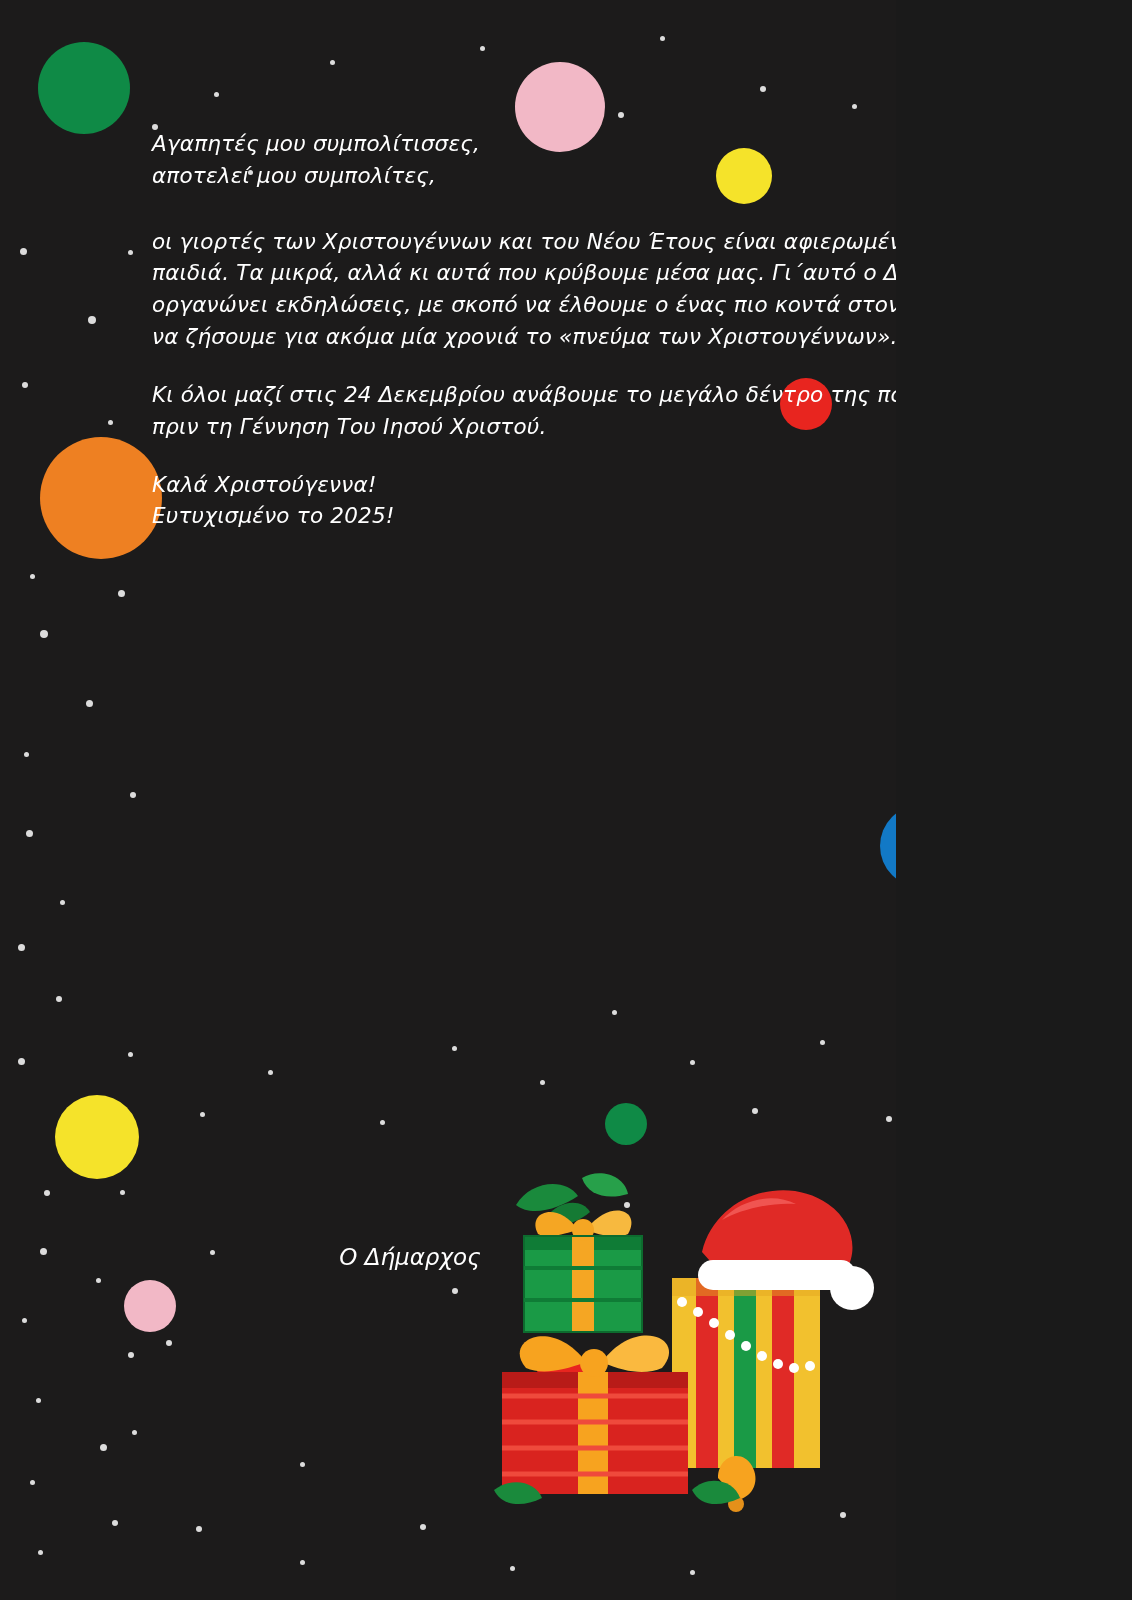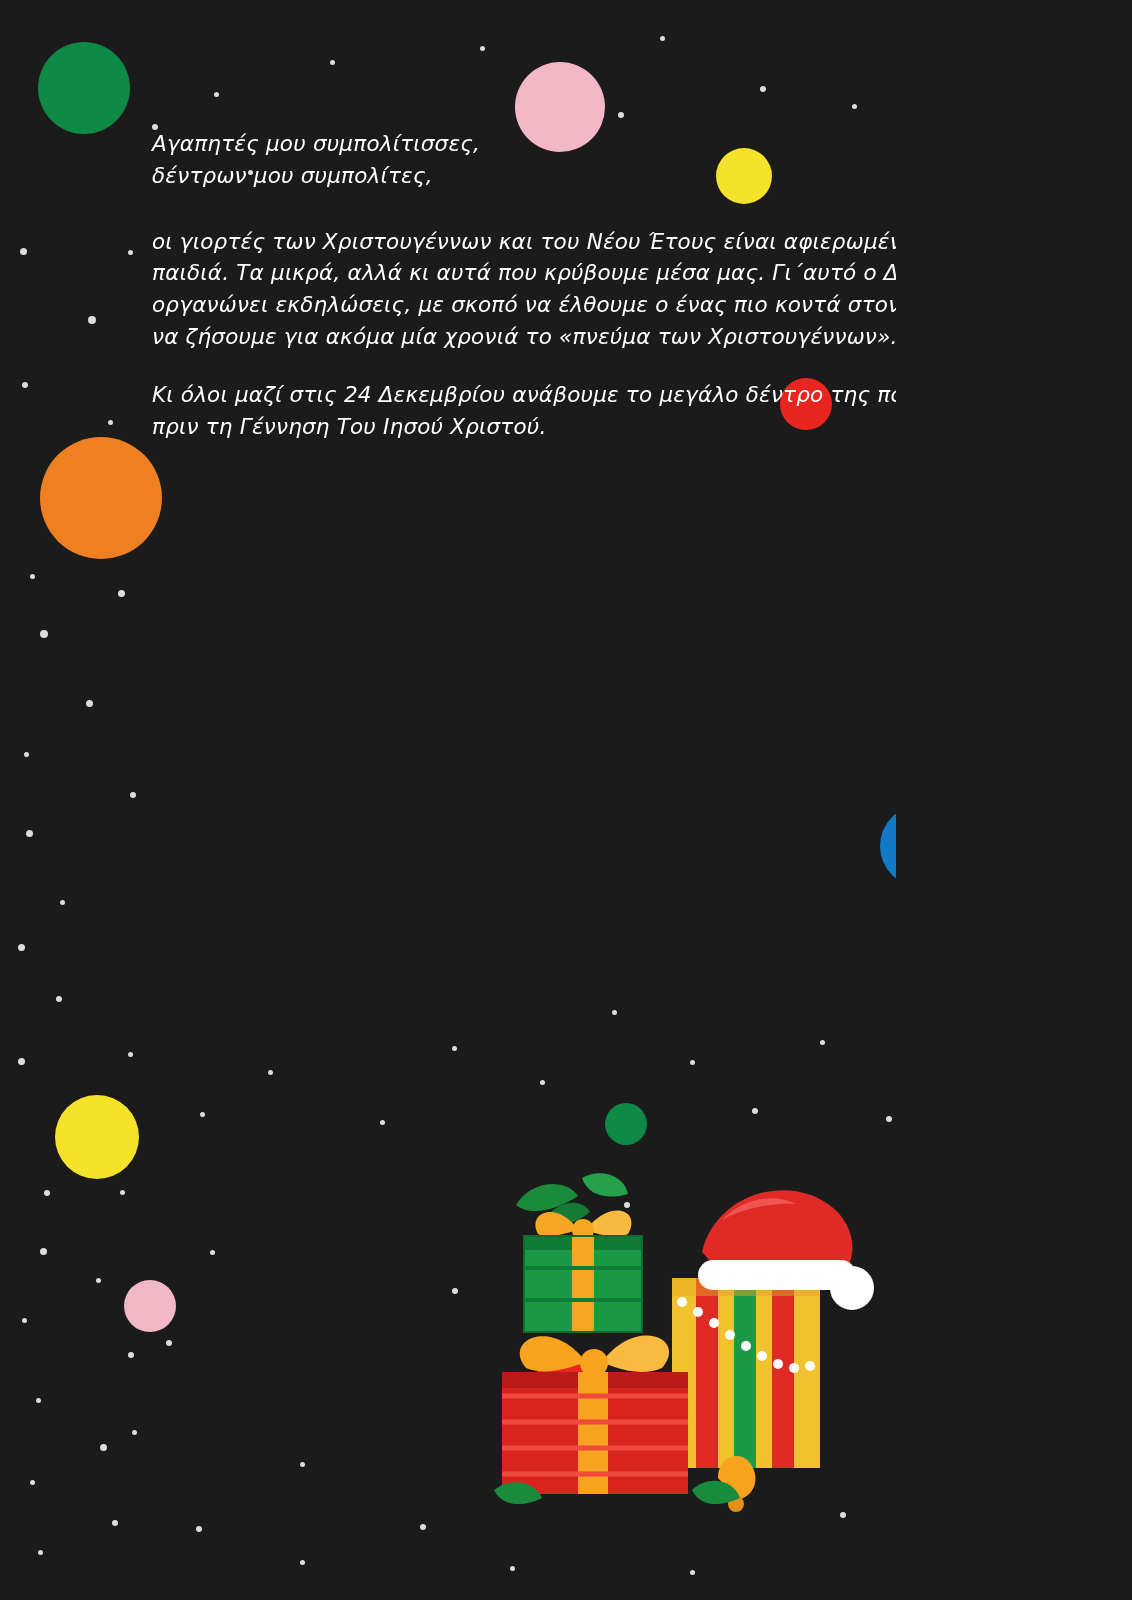--- a/index.html
+++ b/index.html
@@ -197,28 +197,33 @@
     <span class="ball" style="left:880px;top:805px;width:82px;height:82px;background:#1279c6;"></span>
     <span class="ball" style="left:605px;top:1103px;width:42px;height:42px;background:#0f8a46;"></span>
     <span class="ball" style="left:55px;top:1095px;width:84px;height:84px;background:#f5e32a;"></span>
     <span class="ball" style="left:124px;top:1280px;width:52px;height:52px;background:#f2b8c6;"></span>
     <span class="ball" style="left:528px;top:1358px;width:76px;height:76px;background:#e8251f;"></span>
   </div>
 
   <div class="letter">
     <p class="greet tight">
       <span>Αγαπητές μου συμπολίτισσες,</span><br>
-      <span>δέντρων μου συμπολίτες,</span>
+      <span>αποτελεί μου συμπολίτες,</span>
     </p>
     <p style="height:34px;margin:0;"></p>
     <p>οι γιορτές των Χριστουγέννων και του Νέου Έτους είναι αφιερωμένες στα παιδιά. Τα μικρά, αλλά κι αυτά που κρύβουμε μέσα μας. Γι΄αυτό ο Δήμος οργανώνει εκδηλώσεις, με σκοπό να έλθουμε ο ένας πιο κοντά στον άλλο και να ζήσουμε για ακόμα μία χρονιά το «πνεύμα των Χριστουγέννων».</p>
     <p>Κι όλοι μαζί στις 24 Δεκεμβρίου ανάβουμε το μεγάλο δέντρο της πόλης, λίγο πριν τη Γέννηση Του Ιησού Χριστού.</p>
+    <p>
+      <span>Καλά Χριστούγεννα!</span><br>
+      <span>Ευτυχισμένο το 2025!</span>
+    </p>
   </div>
 
   <div class="signature">
+    <div>Ο Δήμαρχος</div>
   </div>
 
   <div class="gifts">
     <svg viewBox="0 0 400 380" width="400" height="380" xmlns="http://www.w3.org/2000/svg">
 
       <g>
         <path d="M30 45 C45 20, 80 18, 92 36 C74 48, 46 58, 30 45 Z" fill="#1a8a3c"></path>
         <path d="M96 18 C112 8, 138 14, 142 34 C122 40, 102 36, 96 18 Z" fill="#27a04a"></path>
         <path d="M60 58 C72 40, 96 38, 104 52 C90 64, 70 70, 60 58 Z" fill="#157a34"></path>
       </g>

